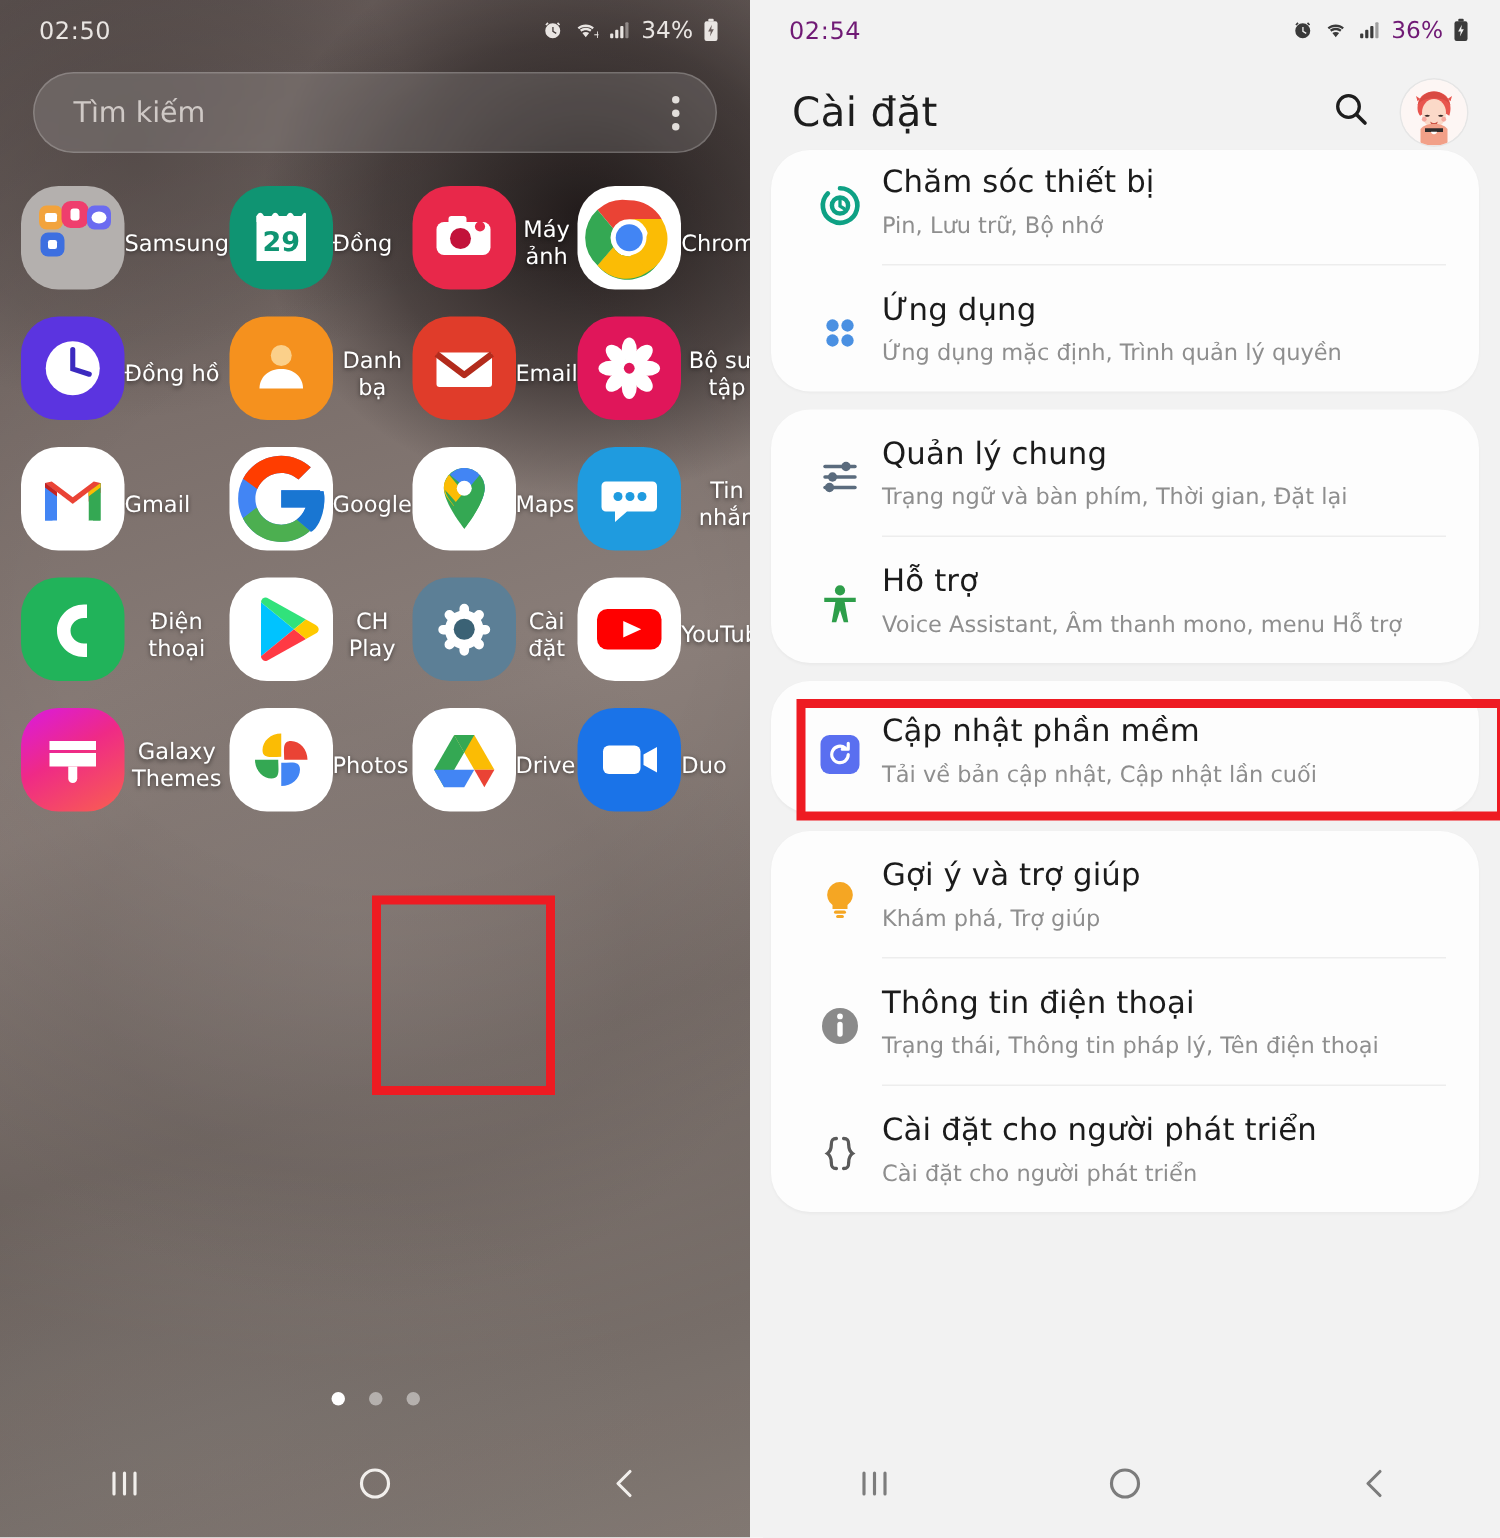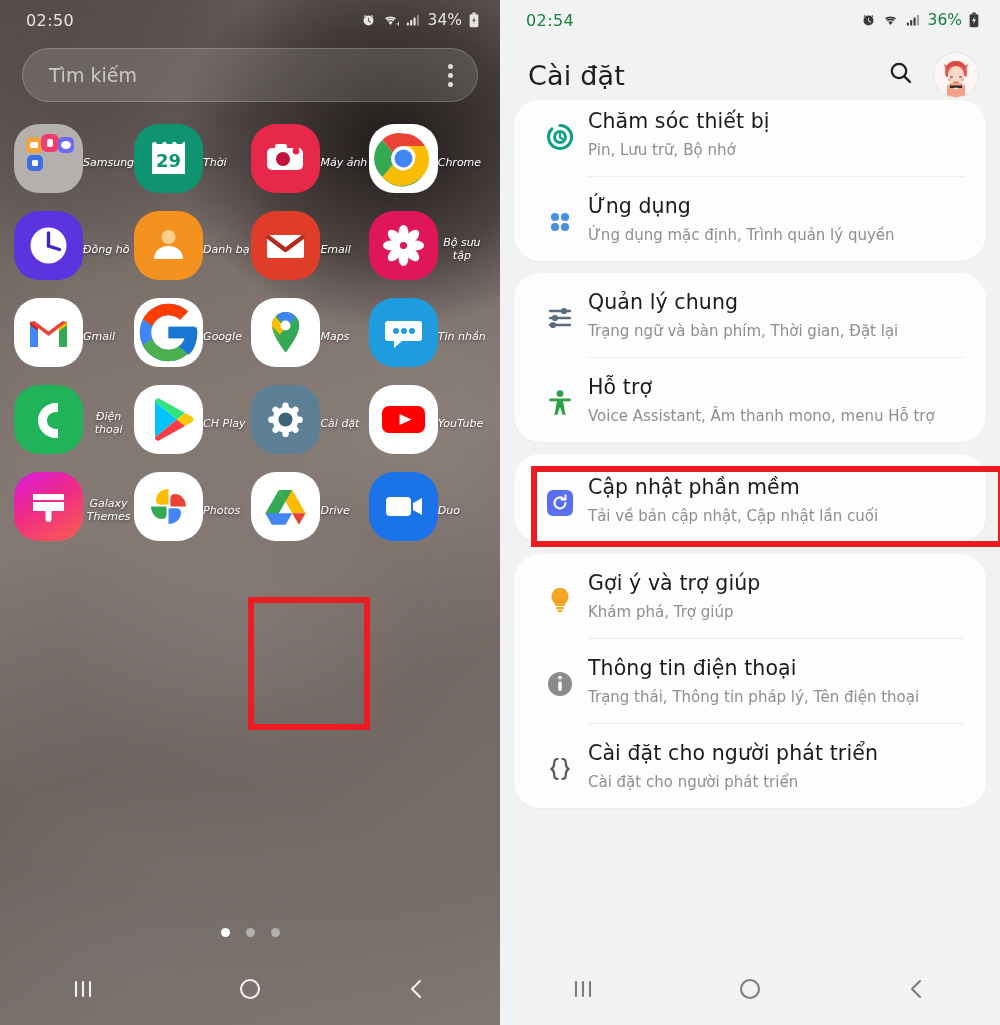--- a/index.html
+++ b/index.html
@@ -31,21 +31,21 @@
 
   .status-bar {
     position:relative; z-index:3;
     height:40px;
     display:flex; align-items:center; justify-content:space-between;
     padding:0 20px 0 26px;
     font-size:16px;
     letter-spacing:.4px;
   }
   .status-bar.light { color:#e9e5e2; }
-  .status-bar.dark  { color:#15803d; }
+  .status-bar.dark  { color:#701a75; }
   .status-right { display:flex; align-items:center; gap:6px; }
   .status-right svg { display:block; }
   .batt-pct { font-size:15.5px; letter-spacing:0; margin-left:1px; }
 
   
   .search-wrap { position:relative; z-index:3; padding:8px 22px 0; }
   .search-bar {
     height:54px; border-radius:28px;
     background:rgba(255,255,255,.13);
     border:1px solid rgba(255,255,255,.20);
@@ -71,25 +71,24 @@
     position:relative;
   }
   .app-icon {
     width:69px; height:69px;
     display:flex; align-items:center; justify-content:center;
     position:relative;
   }
   .squircle { width:69px; height:69px; border-radius:25px; display:flex; align-items:center; justify-content:center; position:relative; overflow:hidden; }
   .app-label {
     margin-top:9px;
-    color:#ffffff; font-size:11px;
+    color:#ffffff; font-size:15px;
     text-align:center; line-height:1.18;
     text-shadow:0 1px 3px rgba(0,0,0,.55);
     max-width:108px;
-    font-style:italic;
   }
 
   .red-box {
     position:absolute;
     border:6px solid #ee1b22;
     pointer-events:none;
     z-index:9;
   }
   .rb-settings { left:248px; top:597px; width:122px; height:133px; }
 
@@ -219,21 +218,21 @@
     <div class="app">
       <div class="app-icon">
         <div class="squircle" style="background:#0f9472;">
           <svg width="69" height="69" viewBox="0 0 69 69">
             <path d="M18 20h33v30H18z" fill="#fff"></path>
             <path d="M18 20c1.5-3 3.5-3 5 0s3.5 3 5 0 3.5-3 5 0 3.5 3 5 0 3.5-3 5 0 3.5 3 5 0 3.5-3 3 0v4H18z" fill="#fff"></path>
             <text x="34.5" y="43" font-family="DejaVu Sans, sans-serif" font-size="18" font-weight="bold" fill="#0f9472" text-anchor="middle">29</text>
           </svg>
         </div>
       </div>
-      <div class="app-label">Thời</div>
+      <div class="app-label">Đồng</div>
     </div>
 
     <div class="app">
       <div class="app-icon">
         <div class="squircle" style="background:#e8284a;">
           <svg width="69" height="69" viewBox="0 0 69 69">
             <rect x="16" y="24" width="36" height="22" rx="5" fill="#fff"></rect>
             <rect x="24" y="20" width="12" height="6" rx="2" fill="#fff"></rect>
             <circle cx="32" cy="35" r="7" fill="#c2123a"></circle>
             <circle cx="45" cy="27" r="3.4" fill="#e8284a"></circle>

